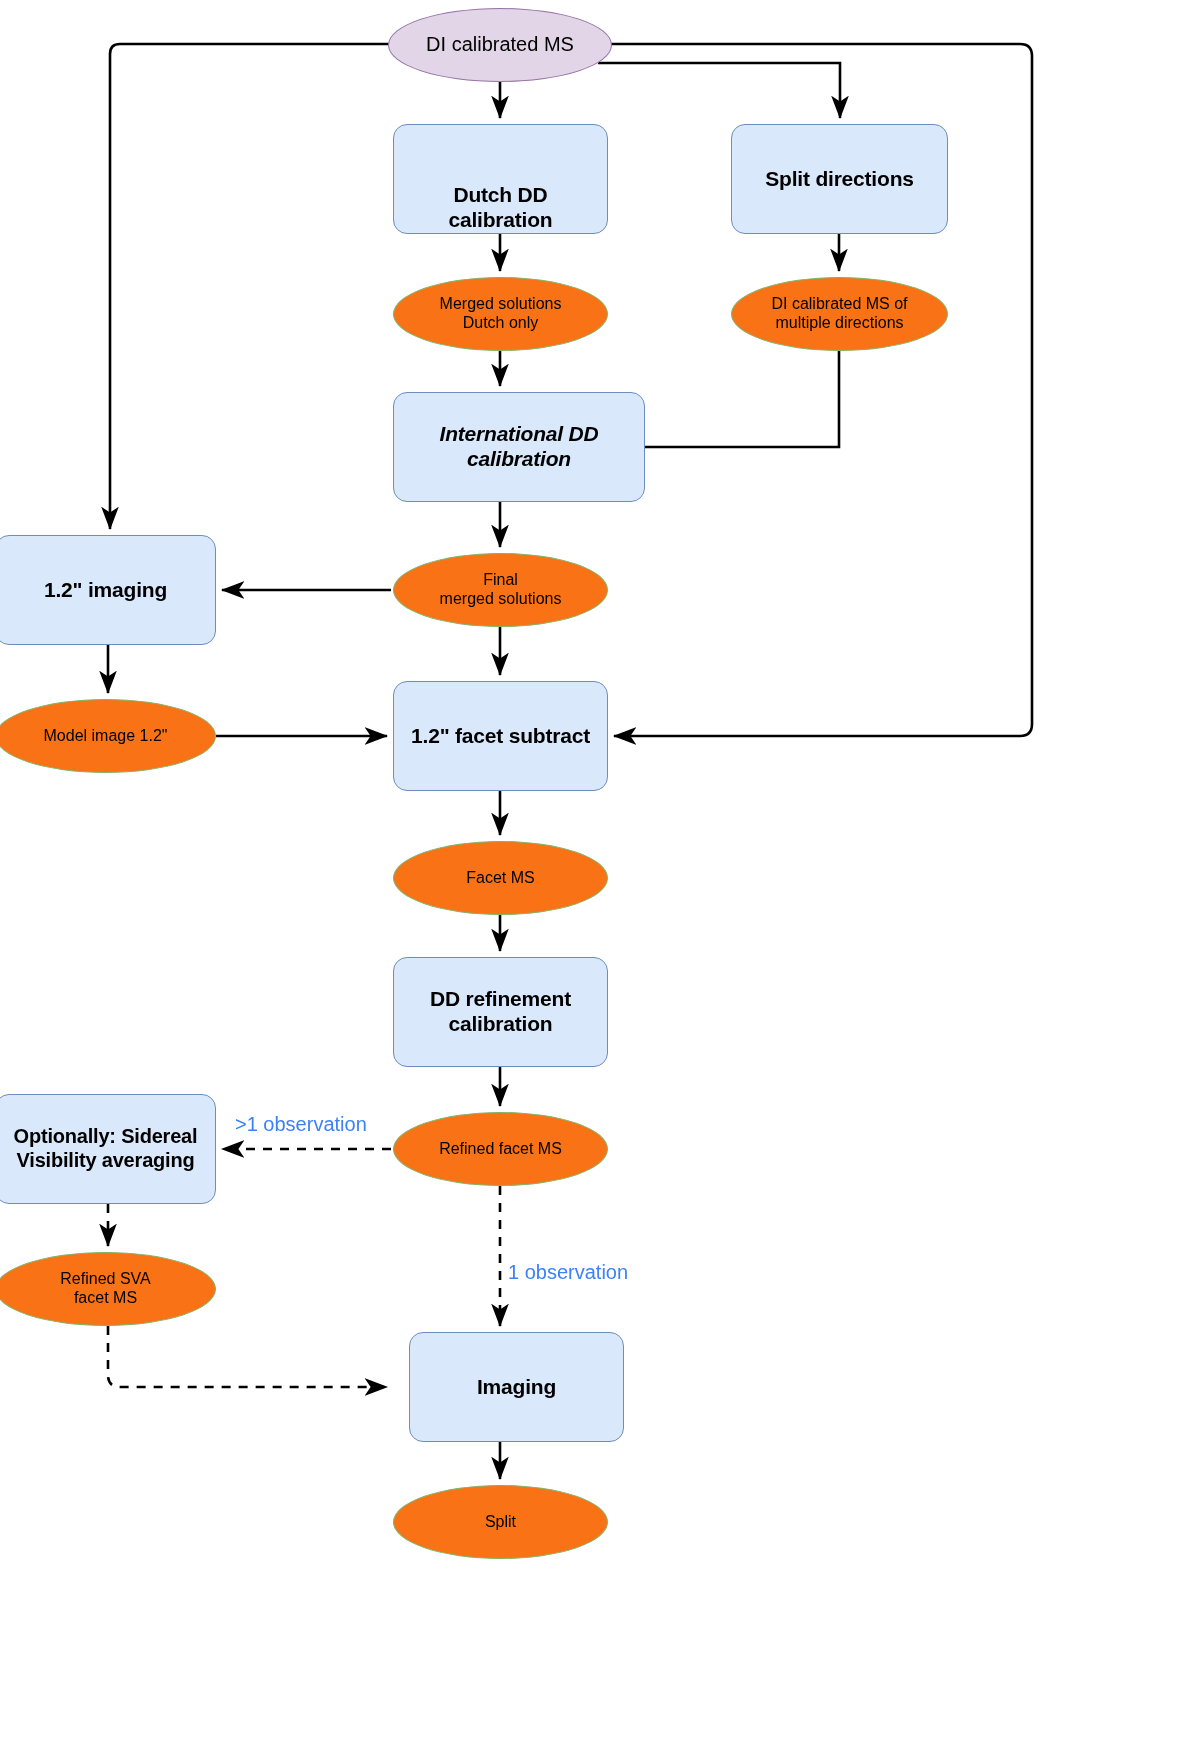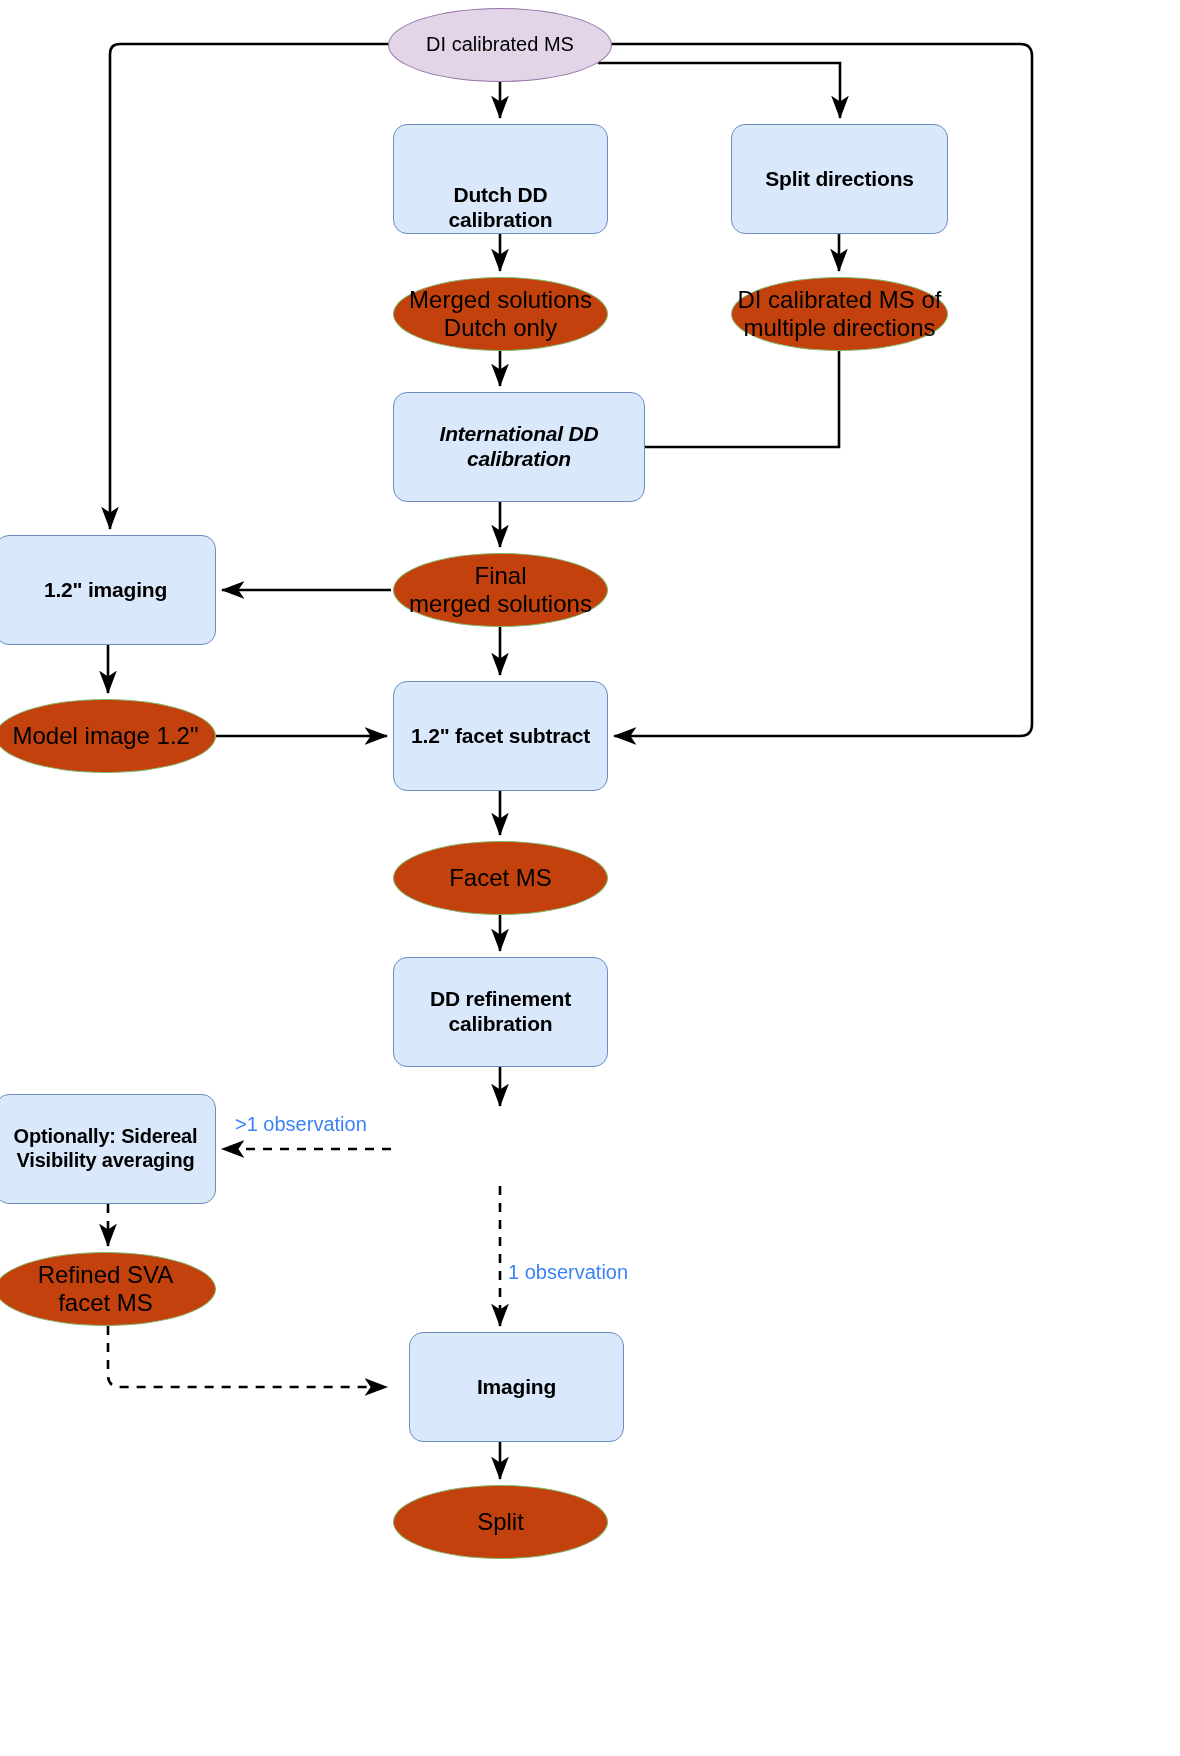--- a/index.html
+++ b/index.html
@@ -37,25 +37,25 @@
   }
   .process {
     background: #dae8fc;
     border: 1.6px solid #6c8ebf;
     border-radius: 14px;
     font-weight: bold;
     font-size: 21px;
     letter-spacing: -0.2px;
   }
   .data-green {
-    background: #c2410c;
+    background: #f97316;
     border: 1.6px solid #82b366;
     border-radius: 50%;
     font-weight: normal;
-    font-size: 24px;
+    font-size: 16px;
   }
   .data-purple {
     background: #e1d5e7;
     border: 1.6px solid #9673a6;
     border-radius: 50%;
     font-weight: normal;
     font-size: 20px;
   }
   .edge-label {
     position: absolute;
@@ -184,20 +184,23 @@
   <div class="node process" style="left:393px; top:957px; width:215px; height:110px;">
     <span class="nlabel">DD refinement
 calibration</span>
   </div>
 
   <div class="node process" style="left:-5px; top:1094px; width:221px; height:110px; font-size:20px;">
     <span class="nlabel">Optionally: Sidereal
 Visibility averaging</span>
   </div>
 
+  <div class="node data-green" style="left:393px; top:1112px; width:215px; height:74px;">
+    <span class="nlabel">Refined facet MS</span>
+  </div>
 
   <div class="node data-green" style="left:-5px; top:1252px; width:221px; height:74px;">
     <span class="nlabel">Refined SVA
 facet MS</span>
   </div>
 
   <div class="node process" style="left:393px; top:1332px; width:215px; height:110px;margin-left:16px;">
     <span class="nlabel">Imaging</span>
   </div>
 

